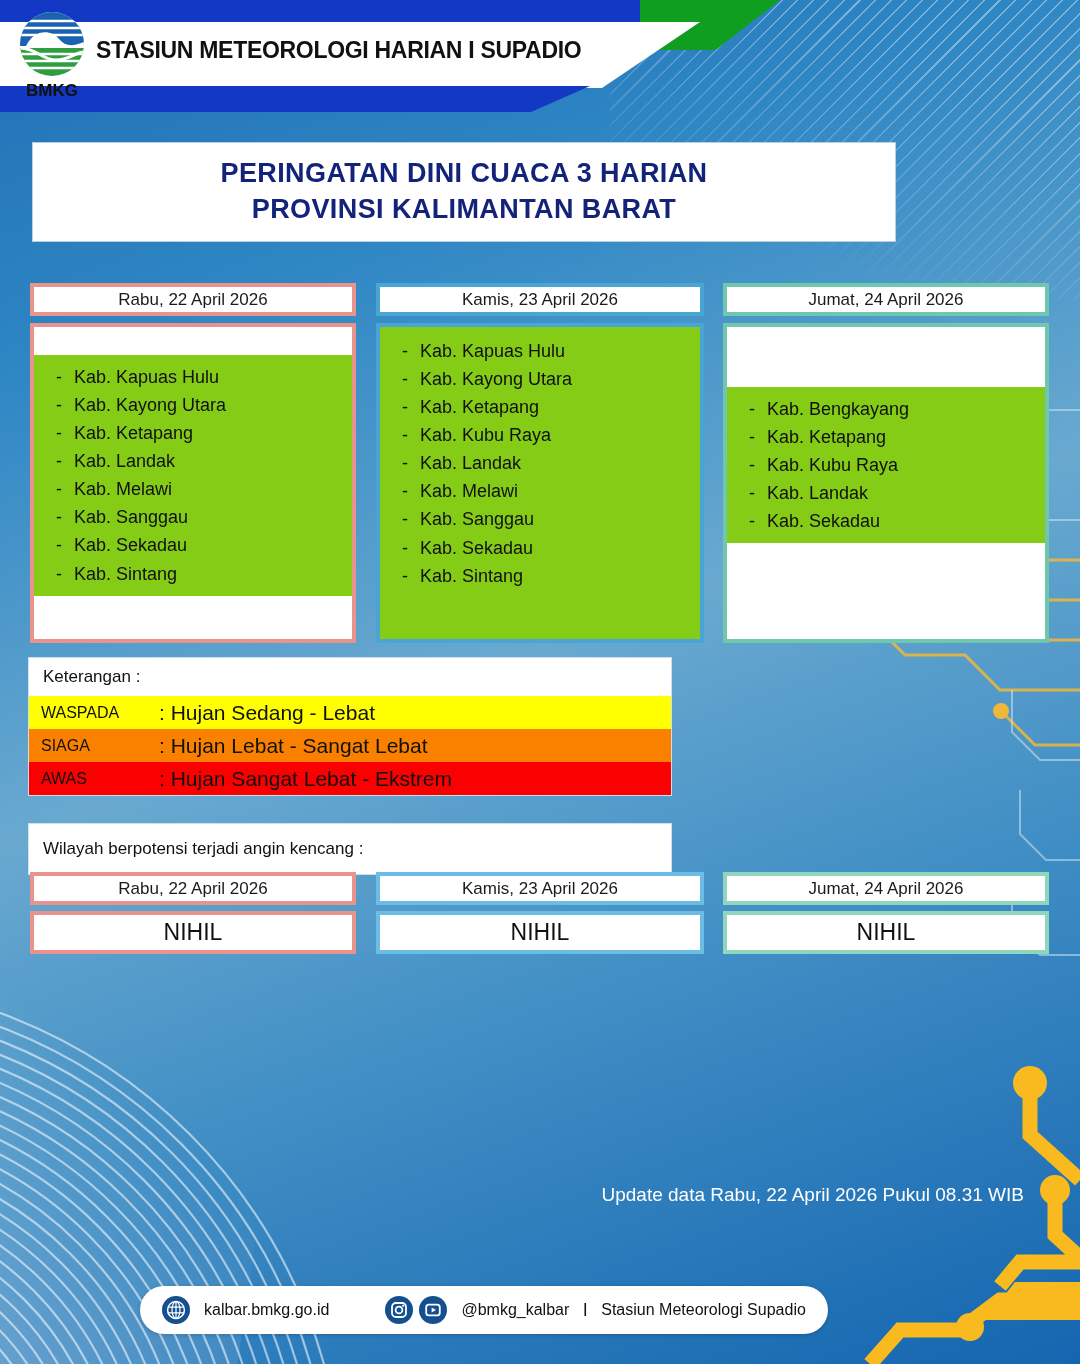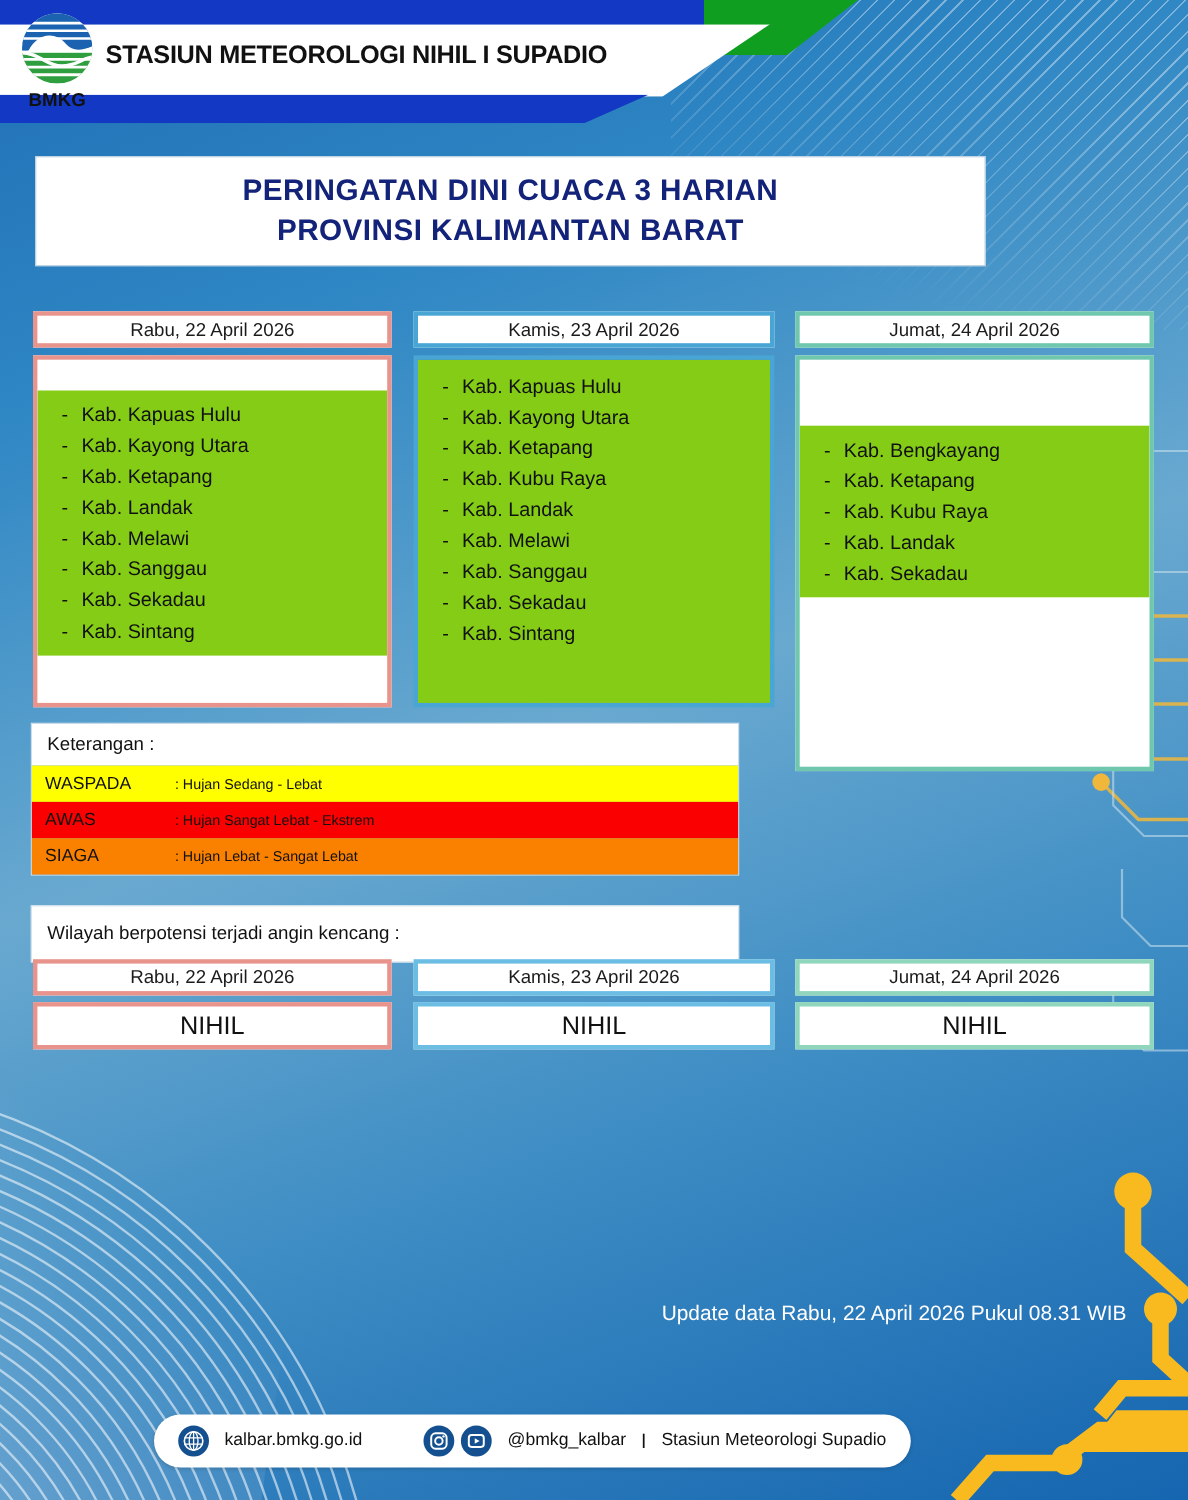--- a/index.html
+++ b/index.html
@@ -94,39 +94,39 @@
   .c2 .day-head { border-color:#6fc7ae; }
 
   .day-body {
     margin-top:7px; background:#fff; border:4px solid #e8948c;
     height:auto; padding:0; overflow:hidden;
   }
   .c1 .day-body { border-color:#49a5d4; }
   .c2 .day-body { border-color:#6fc7ae; }
   .c0 .day-body { height:320px; }
   .c1 .day-body { height:320px; }
-  .c2 .day-body { height:378px; }
+  .c2 .day-body { height:320px; }
 
   .hl-block { background:#84cc16; padding:8px 15px 8px 0; }
   .c0 .hl-block { margin-top:28px; }
   .c1 .hl-block { margin-top:0; height:100%; padding-top:10px; }
   .c2 .hl-block { margin-top:60px; }
 
   .region-li {
     font-size:18px; color:#111; line-height:1.56;
     padding-left:22px; white-space:nowrap;
   }
   .region-li .dash { display:inline-block; width:18px; }
 
   
   .legend { position:absolute; left:28px; top:657px; width:644px; border:1px solid #cfe0ec; }
   .legend-title { background:#fff; height:38px; display:flex; align-items:center; padding-left:14px; font-size:17px; color:#111; }
   .legend-row { height:33px; display:flex; align-items:center; }
   .legend-key { width:130px; padding-left:12px; font-size:16px; color:#111; }
-  .legend-val { font-size:13px; color:#111; }
+  .legend-val { font-size:21px; color:#111; }
 
   
   .wind-title-box {
     position:absolute; left:28px; top:823px; width:644px; height:52px;
     background:#fff; border:1px solid #cfe0ec;
     display:flex; align-items:center; padding-left:14px; font-size:17px; color:#111;
   }
   .wind-cols { position:absolute; left:0; top:872px; width:1080px; }
   .wcol { position:absolute; top:0; }
   .wcol.w0 { left:30px;  width:326px; }
@@ -269,21 +269,21 @@
         <g stroke="#ffffff" stroke-width="2.6" fill="none">
           <path d="M4 46 H68"></path>
             <path d="M4 53 H68"></path>
             <path d="M4 60 H68"></path>
         </g>
         <path d="M4 40 C20 40, 26 52, 40 52 C54 52, 60 44, 68 44" stroke="#ffffff" stroke-width="3" fill="none"></path>
       </g>
       <text x="36" y="88" text-anchor="middle" font-family="Liberation Sans, sans-serif" font-size="17" font-weight="bold" fill="#111">BMKG</text>
     </svg>
 
-    <div class="org-title">STASIUN METEOROLOGI NIHIL I SUPADIO</div>
+    <div class="org-title">STASIUN METEOROLOGI HARIAN I SUPADIO</div>
   </div>
 
   <div class="title-box">
     <div class="title-line">PERINGATAN DINI CUACA 3 HARIAN</div>
     <div class="title-line">PROVINSI  KALIMANTAN  BARAT</div>
   </div>
 
   <div class="cols">
     <div class="col c0">
       <div class="day-head">Rabu, 22 April 2026</div>
@@ -330,27 +330,27 @@
     </div>
   </div>
 
   <div class="legend">
     <div class="legend-title">Keterangan :</div>
     <div>
         <div class="legend-row" style="background: rgb(255, 255, 0);">
           <div class="legend-key">WASPADA</div>
           <div class="legend-val">: Hujan Sedang - Lebat</div>
         </div>
+        <div class="legend-row" style="background: rgb(250, 129, 0);">
+          <div class="legend-key">SIAGA</div>
+          <div class="legend-val">: Hujan Lebat - Sangat Lebat</div>
+        </div>
         <div class="legend-row" style="background: rgb(250, 0, 0);">
           <div class="legend-key">AWAS</div>
           <div class="legend-val">: Hujan Sangat Lebat - Ekstrem</div>
-        </div>
-        <div class="legend-row" style="background: rgb(250, 129, 0);">
-          <div class="legend-key">SIAGA</div>
-          <div class="legend-val">: Hujan Lebat - Sangat Lebat</div>
         </div>
       </div>
   </div>
 
   <div class="wind-title-box">Wilayah berpotensi terjadi angin kencang :</div>
   <div class="wind-cols">
     <div class="wcol w0">
       <div class="w-head">Rabu, 22 April 2026</div>
       <div class="w-body">NIHIL</div>
     </div>

